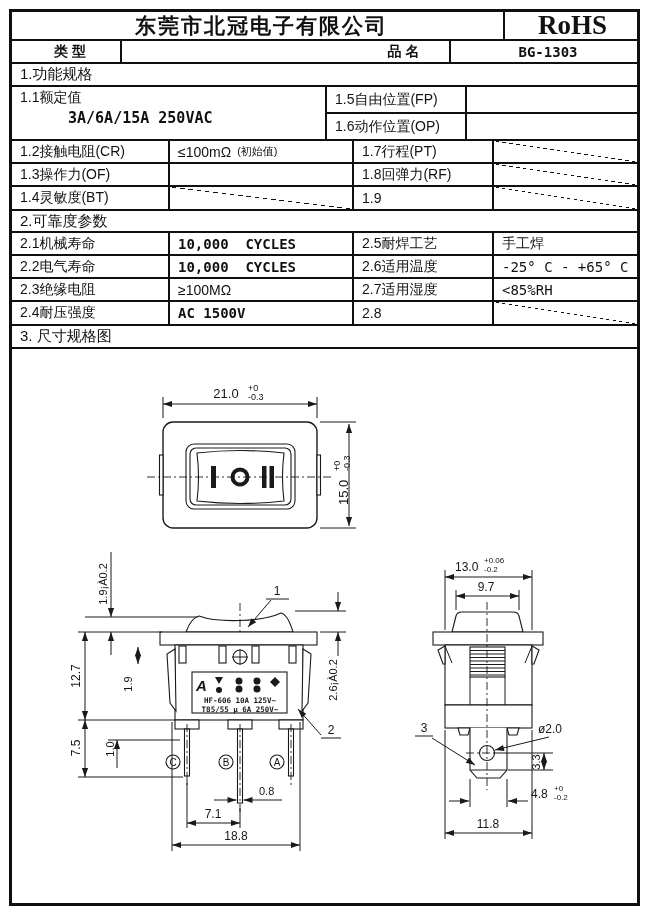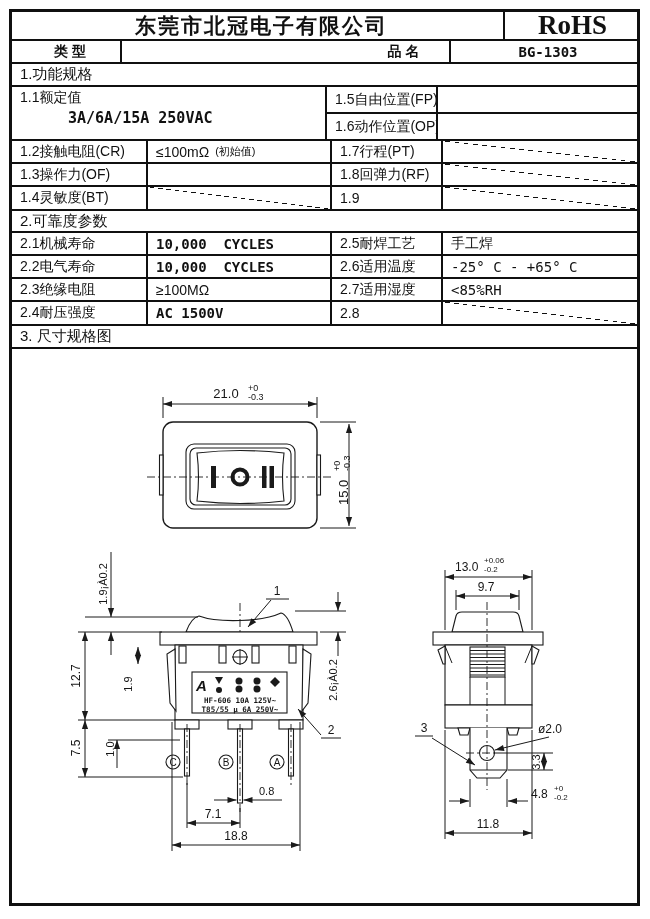--- a/index.html
+++ b/index.html
@@ -14,21 +14,21 @@
   .row .cell:last-child{border-right:none;}
   .ctr{justify-content:center;padding-left:8px;}
   .b{font-weight:bold;}
   .r-head{height:29px;}
   .c-company{width:493px;justify-content:center;padding-left:8px;font-size:21px;font-weight:bold;
              letter-spacing:2px;font-family:"Liberation Serif","DejaVu Serif",serif;text-align:center;}
   .c-rohs{flex:1;justify-content:center;padding-left:3px;font-size:27px;font-weight:bold;
           font-family:"Liberation Serif","DejaVu Serif",serif;}
   .r-type{height:23px;}
   .w110{width:110px;} .w205{width:228px;margin-top:36px;} .w101{width:101px;}
-  .w131{width:136px;} .w184{width:184px;} .w140{width:111px;}
+  .w131{width:158px;} .w184{width:184px;} .w140{width:140px;}
   .fx{flex:1;}
   .r-sec{height:23px;align-items:center;}
   .sec-cell{border-right:none;width:100%;font-size:15px;}
   .r11{height:54px;}
   .r11left{width:315px;box-sizing:border-box;border-right:2px solid #101010;padding:2px 0 0 8px;}
   .r11left .lab{font-size:14px;}
   .r11left .val{font-size:15px;font-weight:bold;margin:2px 0 4px 48px;font-family:"DejaVu Sans Mono",monospace;}
   .r11right{flex:1;display:flex;flex-direction:column;}
   .subrow{display:flex;flex:1;border-bottom:2px solid #101010;box-sizing:border-box;}
   .subrow:last-child{border-bottom:none;}

